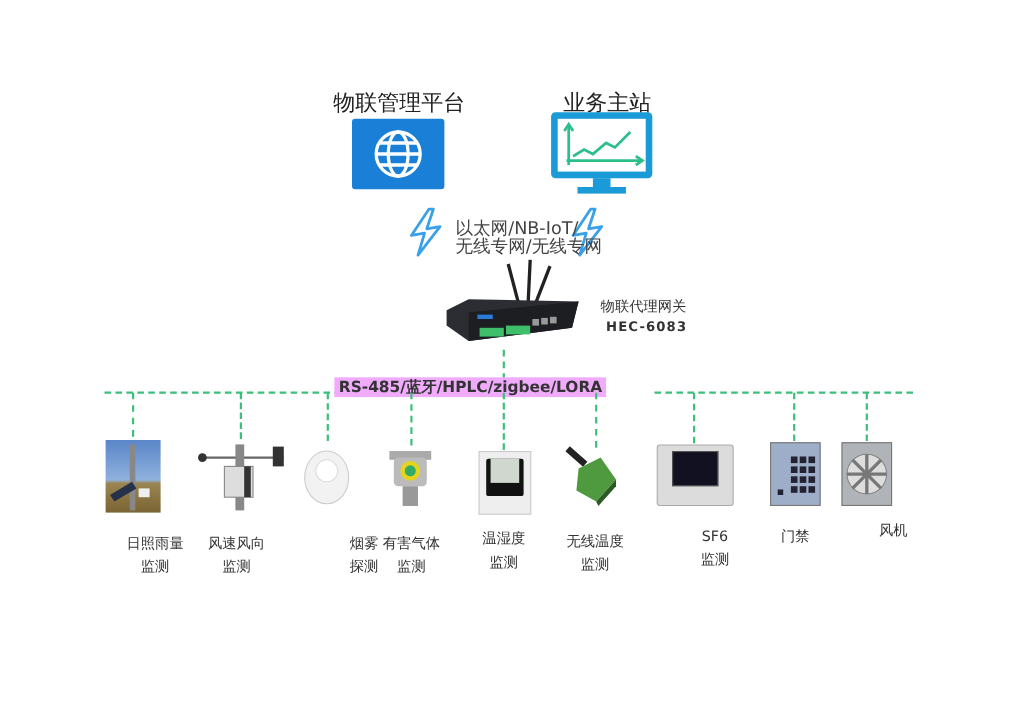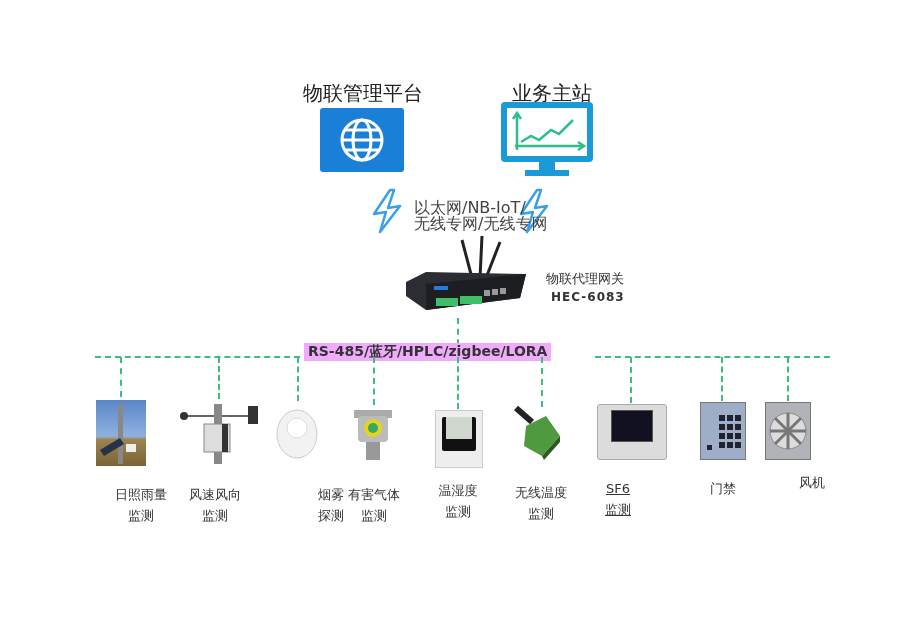--- a/index.html
+++ b/index.html
@@ -194,21 +194,21 @@
     <div>监测</div>
   </div>
 <div class="abs lbl" style="left:430px;top:480px;width:56px;">
     <div>温湿度</div>
     <div>监测</div>
   </div>
 <div class="abs lbl" style="left:506px;top:459px;width:70px;margin-top:23px;">
     <div>无线温度</div>
     <div>监测</div>
   </div>
-<div class="abs lbl" style="left:596px;top:478px;width:44px;text-decoration:underline;">
+<div class="abs lbl" style="left:628px;top:478px;width:44px;">
     <div>SF6</div>
     <div>监测</div>
   </div>
 <div class="abs lbl" style="left:700px;top:478px;width:46px;">
     <div>门禁</div>
   </div>
 <div class="abs lbl" style="left:789px;top:472px;width:46px;">
     <div>风机</div>
   </div>
 

